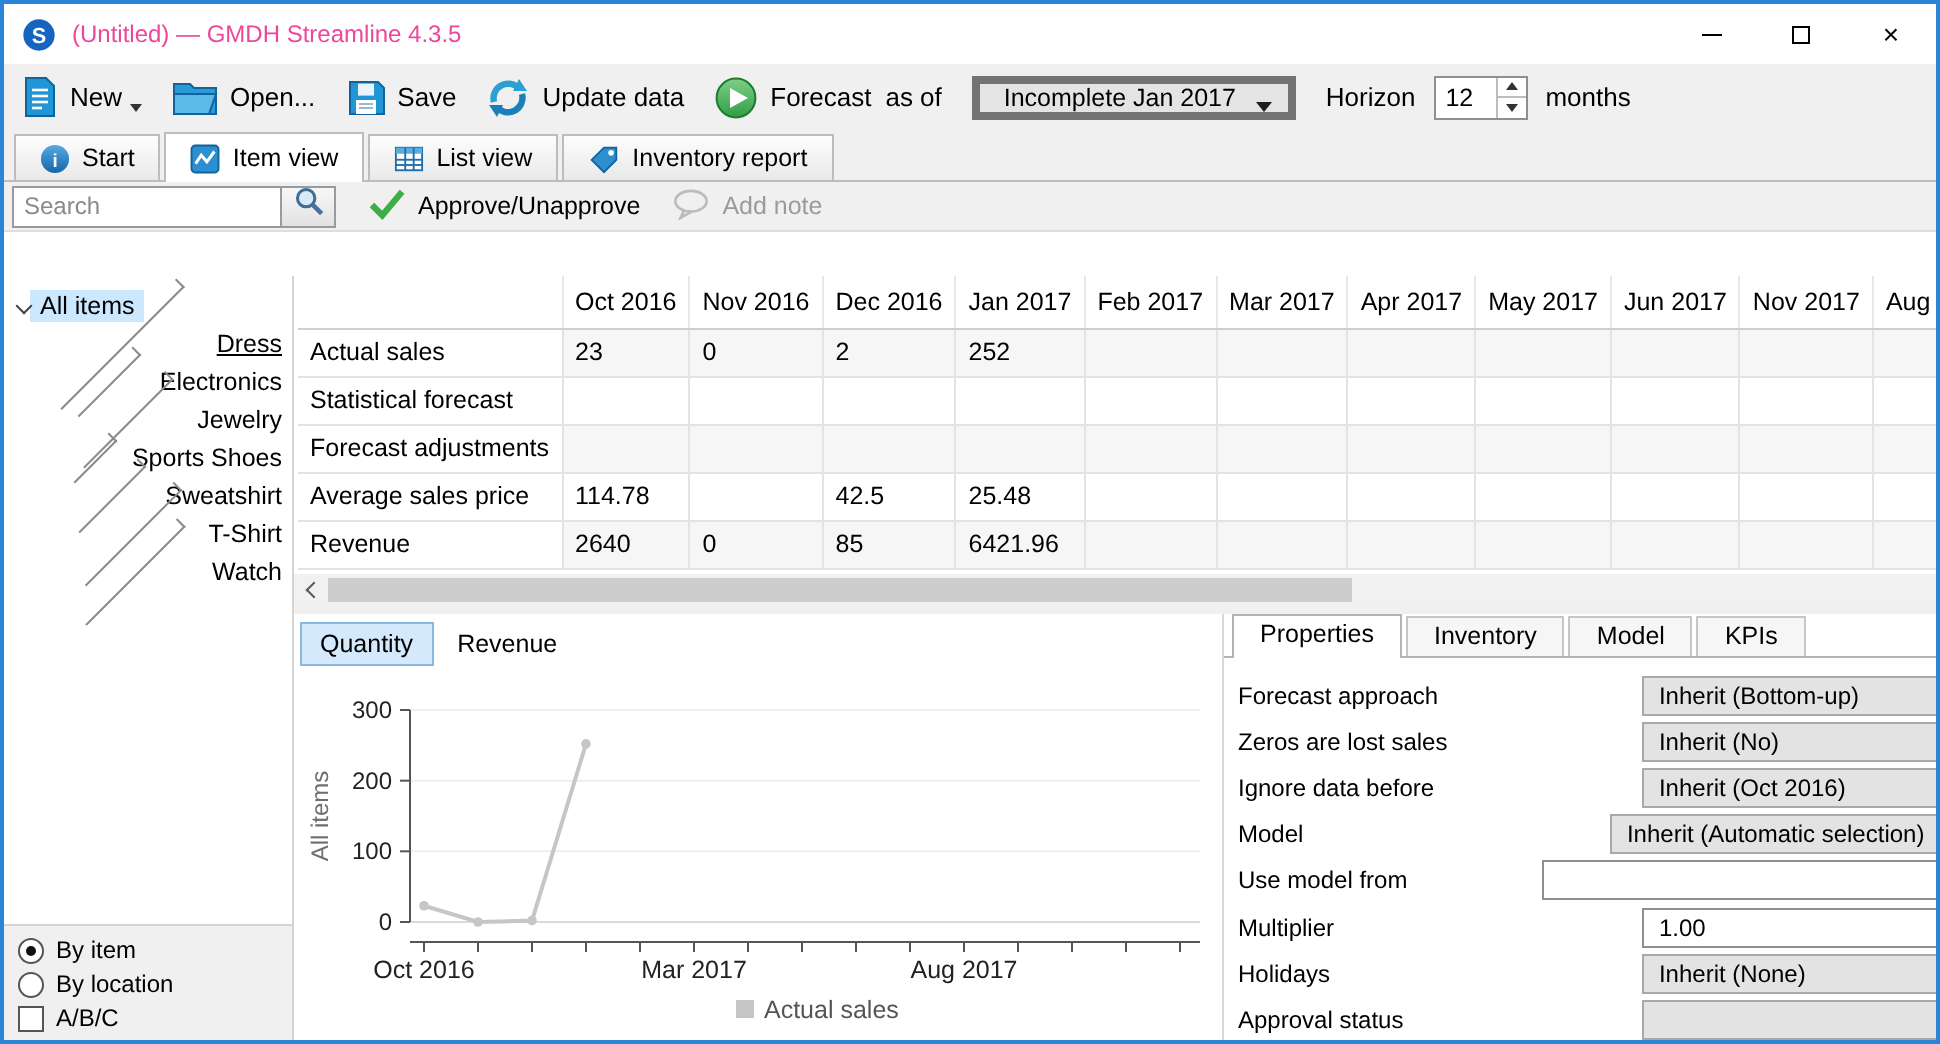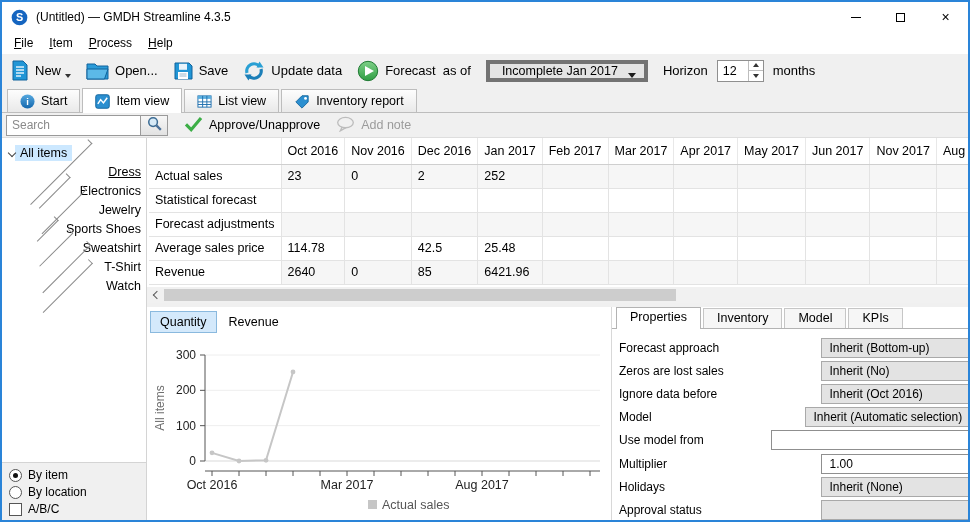--- a/index.html
+++ b/index.html
@@ -2,21 +2,21 @@
 <html><head>
 <meta charset="utf-8">
 <style>
   *{margin:0;padding:0;box-sizing:border-box;font-family:"Liberation Sans","DejaVu Sans",sans-serif;}
   html,body{background:#fff;}
   .win{position:relative;width:970px;height:522px;border:2px solid #2a84d8;background:#fff;overflow:hidden;}
 
   
   .titlebar{height:30px;display:flex;align-items:center;background:#fff;padding-left:9px;}
   .app-icon{width:17px;height:17px;margin-right:8px;flex:0 0 auto;}
-  .title-text{font-size:12px;color:#000000;flex:1;}
+  .title-text{font-size:12px;color:#ec4899;flex:1;}
   .winbtns{display:flex;align-self:stretch;}
   .winbtn{width:45px;display:flex;align-items:center;justify-content:center;cursor:default;}
   .g-min{width:10px;height:1px;background:#000;}
   .g-max{width:9px;height:9px;border:1px solid #000;background:#fff;}
   .g-close{font-size:14px;line-height:1;color:#000;}
 
   
   .menubar{height:22px;display:flex;align-items:center;background:#fff;padding-left:4px;}
   .menu-item{display:inline-block;font-size:12px;padding:2px 8px;color:#000;}
   .menu-item::first-letter{text-decoration:underline;}
@@ -120,26 +120,20 @@
         </div>
         <div class="winbtn">
           <span class="g-max"></span>
         </div>
         <div class="winbtn">
           <span class="g-close">×</span>
         </div>
       </div>
   </div>
 
-  <div class="menubar" id="menubar">
-      <span class="menu-item">File</span>
-      <span class="menu-item">Item</span>
-      <span class="menu-item">Process</span>
-      <span class="menu-item">Help</span>
-    </div>
 
   <div class="toolbar">
     <div class="tbtn">
       <span>
           <svg width="19" height="21" viewBox="0 0 19 21">
             <path d="M3 1h10l4 4v15H3z" fill="#2196d6" stroke="#11639c"></path>
             <line x1="6" y1="7" x2="14" y2="7" stroke="#fff" stroke-width="1.3"></line>
             <line x1="6" y1="10" x2="14" y2="10" stroke="#fff" stroke-width="1.3"></line>
             <line x1="6" y1="13" x2="14" y2="13" stroke="#fff" stroke-width="1.3"></line>
             <line x1="6" y1="16" x2="11" y2="16" stroke="#fff" stroke-width="1.3"></line>

